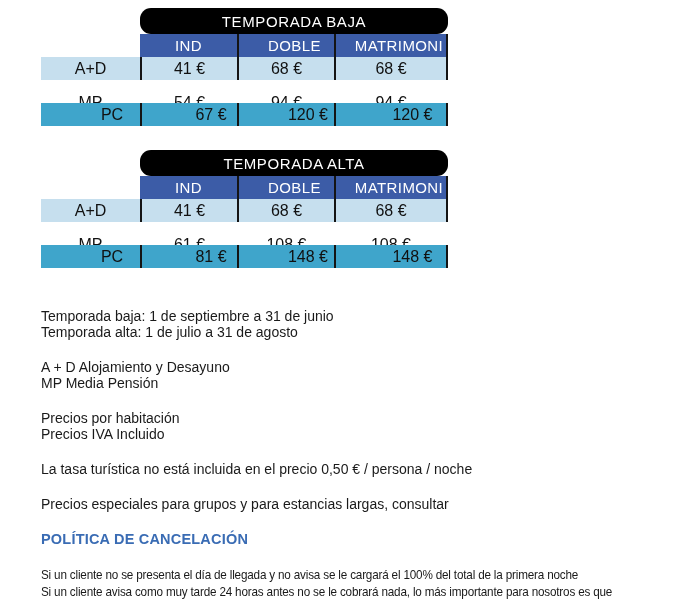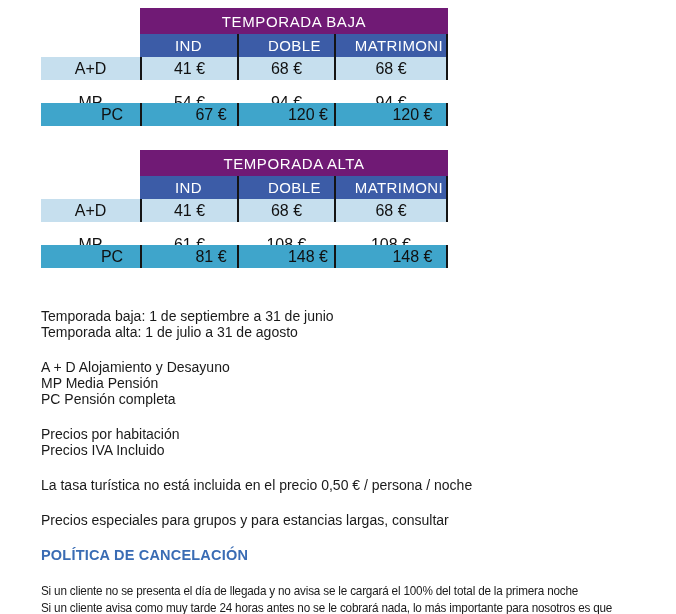--- a/index.html
+++ b/index.html
@@ -20,22 +20,22 @@
     grid-template-rows:26px 23px 23px 23px 23px;
   }
   .season-table.t1{top:8px;}
   .season-table.t2{top:150px;}
   .season-table .cell{
     box-sizing:border-box;
     display:flex;align-items:center;justify-content:center;
   }
   .tbl-title{
     grid-column:2/5;
-    background:#701a75;color:#ffffff;
-    font-size:15px;letter-spacing:.6px;
+    background:#000000;color:#ffffff;
+    font-size:15px;letter-spacing:.6px;border-radius:11px;
   }
   .colhead{
     background:#3c5ca7;color:#ffffff;
     font-size:15px;letter-spacing:.4px;
   }
   .colhead.mid,.colhead.last{border-left:2px solid #141414;padding-left:16px;}
   .colhead.last{border-right:2px solid #141414;}
   .rowA{background:#c6dfee;}
   .rowB{background:#8cbbe4;margin-top:23px;}
   .rowC{background:#3fa5cb;padding-left:43px;}
@@ -122,21 +122,20 @@
   <div class="notes">
     <p>
       </p>
       <div>Temporada baja: 1 de septiembre a 31 de junio</div>
       <div>Temporada alta: 1 de julio a 31 de agosto</div>
     <p></p>
     <p>
       </p>
       <div>A + D Alojamiento y Desayuno</div>
       <div>MP Media Pensión</div>
-      <div>PC Pensión completa</div>
     <p></p>
     <p>
       </p>
       <div>Precios por habitación</div>
       <div>Precios IVA Incluido</div>
     <p></p>
     <p>
       </p>
       <div>La tasa turística no está incluida en el precio 0,50 € / persona / noche</div>
     <p></p>

